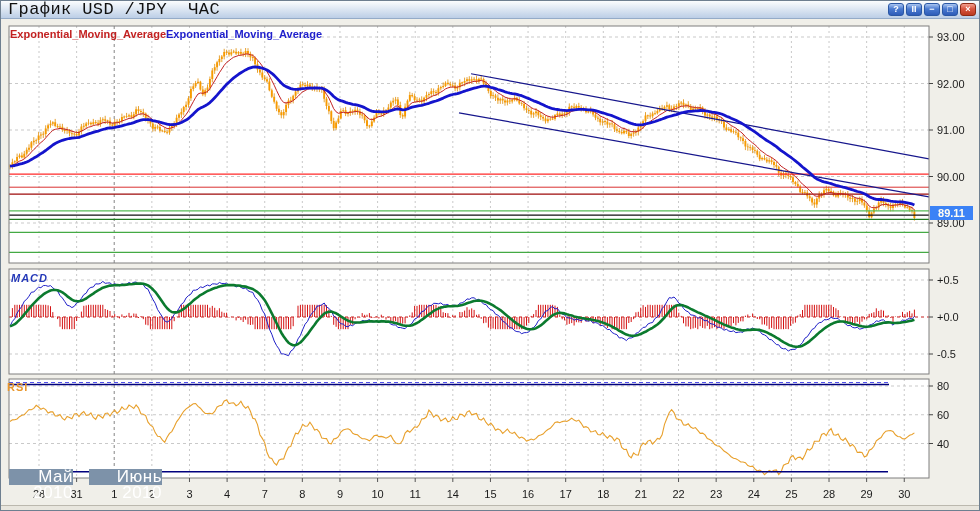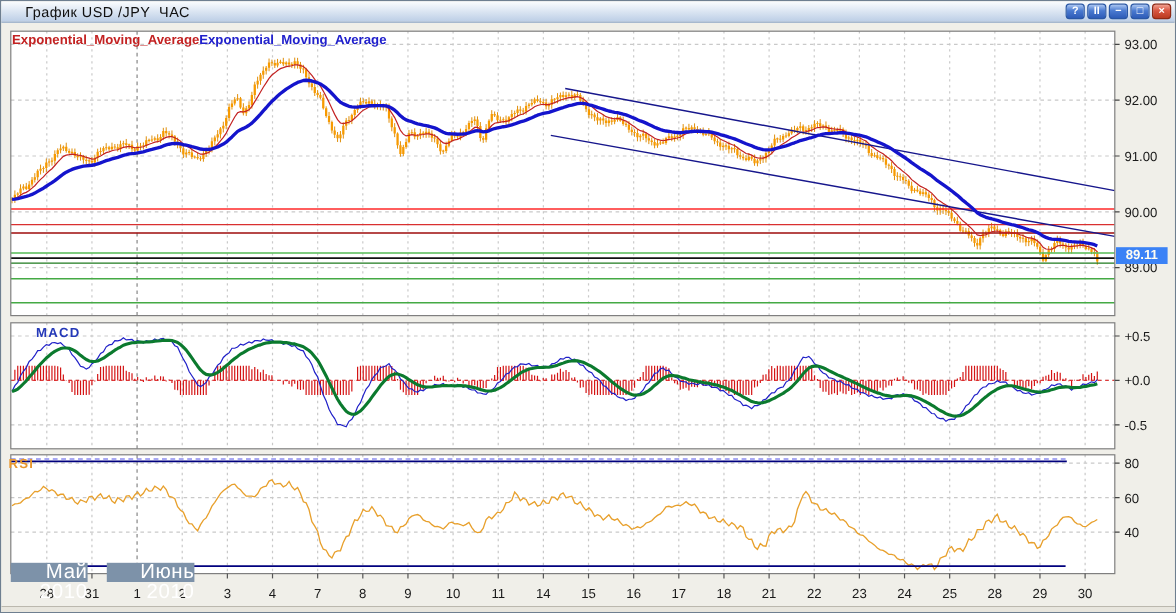--- a/index.html
+++ b/index.html
@@ -1,21 +1,21 @@
 <!DOCTYPE html>
 <html><head>
 <meta charset="utf-8">
 <style>
   html,body{margin:0;padding:0;background:#98A2AC;font-family:"Liberation Sans",sans-serif;}
   .window{position:relative;width:980px;height:511px;margin:0 auto;background:#F0EFE9;
           border:1px solid #6E7F90;box-sizing:border-box;overflow:hidden;}
   .titlebar{position:absolute;top:0;left:0;right:0;height:17px;z-index:5;
             background:linear-gradient(#FBFDFE,#D8E3F1 55%,#BCCEE6);
             border-bottom:1px solid #94ABC8;display:flex;align-items:center;cursor:default;}
-  .title{font-size:12px;color:#101010;padding-left:20px;letter-spacing:0.4px;white-space:pre;}
+  .title{font-size:17px;color:#101010;padding-left:7px;letter-spacing:0.4px;white-space:pre;font-family:Liberation Mono, monospace;}
   .winbtns{position:absolute;right:3px;top:2px;display:flex;gap:2px;z-index:6;}
   .wbtn{width:16px;height:13px;border-radius:3px;border:1px solid #2A57A4;box-sizing:border-box;
         background:linear-gradient(#A9C5F1,#4A7AD0 45%,#2E5CB8);color:#fff;font-size:9px;
         font-weight:bold;line-height:11px;text-align:center;padding:0;cursor:pointer;
         font-family:"Liberation Sans",sans-serif;}
   .wbtn.close{background:linear-gradient(#F2A08F,#D85540 45%,#BB3A20);border-color:#8E2914;}
   svg{position:absolute;top:0;left:0;}
   .ov{position:absolute;font-size:11px;font-weight:bold;z-index:3;white-space:nowrap;text-align:right;}
   .monthbox{position:absolute;height:16px;background:#7D92A9;color:#FFFFFF;font-size:17px;
             line-height:16px;text-align:right;z-index:3;letter-spacing:0.5px;}
@@ -252,18 +252,18 @@
         <text x="865.64" y="497" text-anchor="middle" fill="#1A1A1A" font-family="&quot;Liberation Sans&quot;,sans-serif" font-size="11">29</text>
         <line x1="903.26" y1="477" x2="903.26" y2="481" stroke="#555"></line>
         <text x="903.26" y="497" text-anchor="middle" fill="#1A1A1A" font-family="&quot;Liberation Sans&quot;,sans-serif" font-size="11">30</text>
       </g>
       <line x1="0" y1="504.5" x2="980" y2="504.5" stroke="#BBB8AE"></line>
       <rect x="0" y="505" width="980" height="6" fill="#E8E6DE"></rect>
     </svg>
 
   <span class="ov" id="legendFast" style="left: 9px; top: 27px; color: rgb(195, 34, 34);">Exponential_Moving_Average</span>
   <span class="ov" id="legendSlow" style="left: 165px; top: 27px; color: rgb(32, 32, 204);">Exponential_Moving_Average</span>
-  <span class="ov" id="macdLabel" style="left: 29px; top: 271px; letter-spacing: 1px; color: rgb(36, 56, 184);">MACD</span>
+  <span class="ov" id="macdLabel" style="left: 10px; top: 271px; letter-spacing: 1px; color: rgb(36, 56, 184); font-style: italic;">MACD</span>
   <span class="ov" id="rsiLabel" style="left: 6px; top: 380px; letter-spacing: 1px; color: rgb(232, 150, 44);">RSI</span>
   <div class="monthbox" style="left:8px;top:468px;width:64px;">Май 2010</div>
   <div class="monthbox" style="left:88px;top:468px;width:73px;">Июнь 2010</div>
   <div class="pricetag" id="priceTag" style="background: #3b82f6; color: rgb(255, 253, 242);">89.11</div>
 </div>
 
 </body></html>

